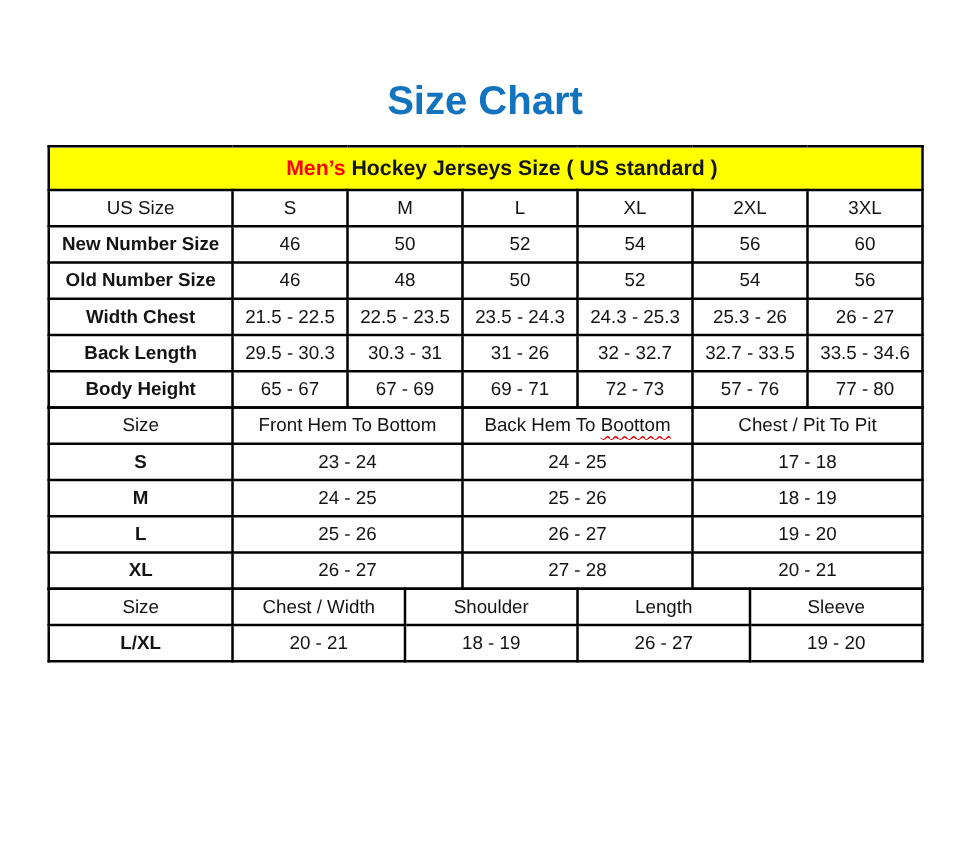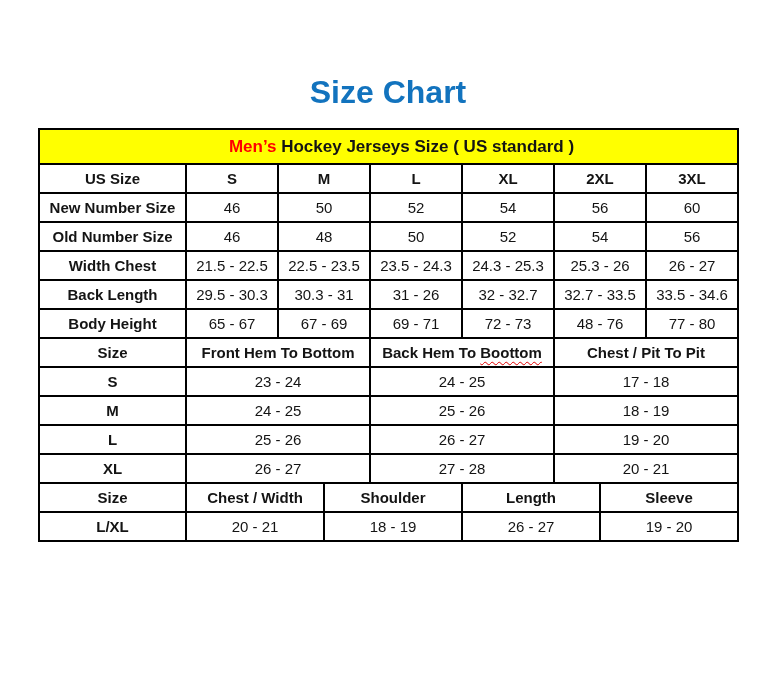--- a/index.html
+++ b/index.html
@@ -2,37 +2,37 @@
 <html><head>
 <meta charset="utf-8">
 <style>
   html, body { margin: 0; padding: 0; background: #ffffff; }
   .page {
     width: 776px; height: 692px; background: #ffffff; overflow: hidden;
     font-family: "Liberation Sans", sans-serif; color: #141414;
     position: relative;
   }
   .title {
-    margin: 12px; padding-top: 60px; text-align: center;
+    margin: 0; padding-top: 60px; text-align: center;
     font-size: 32px; line-height: 40px; font-weight: 700; color: #1273be;
     letter-spacing: 0px;
   }
   .tables { margin: 16px 0 0 38px; width: 699px; }
   table.ct { border-collapse: collapse; table-layout: fixed; width: 699px; }
   table.ct + table.ct { margin-top: -2px; }
   table.ct td {
     border: 2px solid #000000; text-align: center; vertical-align: middle;
     font-size: 15px; height: 27px; padding: 0 2px; overflow: hidden;
     white-space: nowrap;
   }
   tr.band td {
     background: #ffff00; height: 33px; font-weight: 700; font-size: 17px; padding-left: 28px;
   }
   tr.band .hl { color: #ff0000; }
-  tr.hdr td { font-weight: 700; }
+  tr.hdr td { font-weight: 400; }
   td.lbl-b { font-weight: 700; }
   td.lbl-r { font-weight: 700; }
   .sq {
     text-decoration: underline wavy #e00000 1px;
     text-underline-offset: 3px;
   }
   col.c0 { width: 147px; }
   col.cm { width: 92px; }
   col.cw { width: 184px; }
   col.cy { width: 138px; }
@@ -104,21 +104,21 @@
           <td>32 - 32.7</td>
           <td>32.7 - 33.5</td>
           <td>33.5 - 34.6</td>
         </tr>
         <tr>
           <td class="lbl-r">Body Height</td>
           <td>65 - 67</td>
           <td>67 - 69</td>
           <td>69 - 71</td>
           <td>72 - 73</td>
-          <td>48 - 76</td>
+          <td>57 - 76</td>
           <td>77 - 80</td>
         </tr>
       </tbody>
     </table>
 
     <table class="ct">
       <colgroup>
         <col class="c0">
           <col class="cw">
           <col class="cw">

